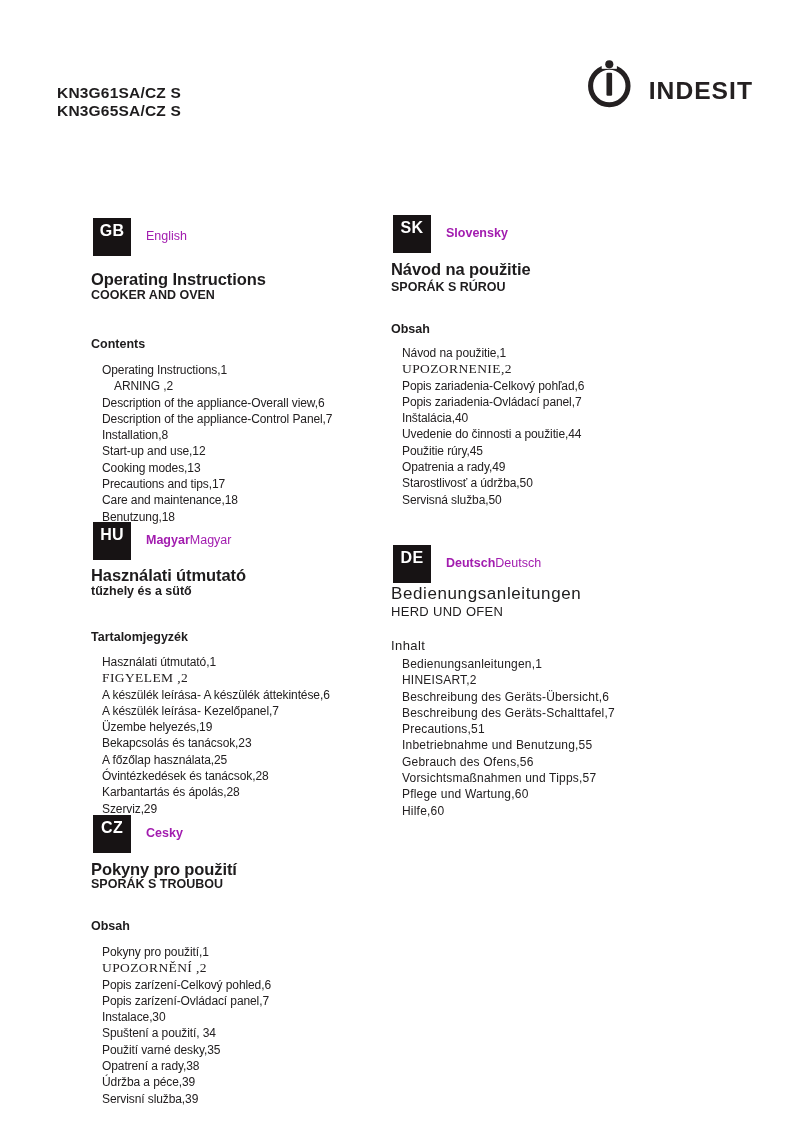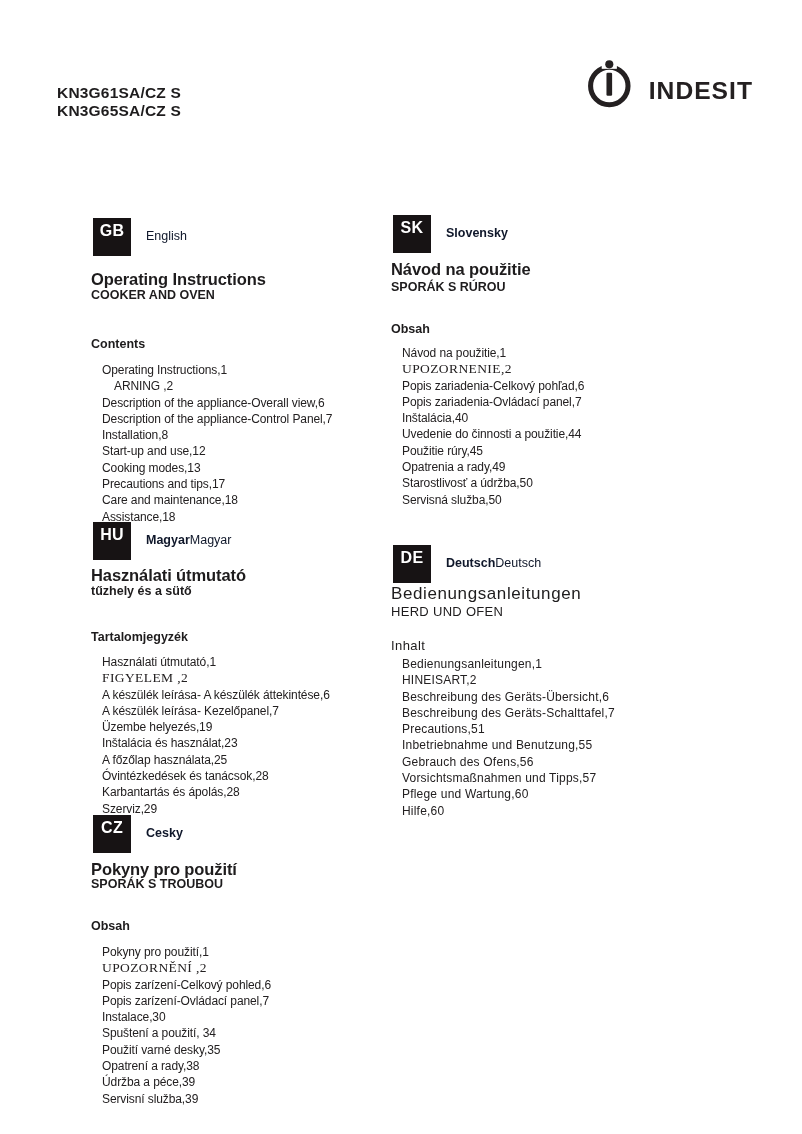--- a/index.html
+++ b/index.html
@@ -15,21 +15,21 @@
   }
   .logo{position:absolute;left:584px;top:56px;width:172px;height:56px;}
   
   .lang-section{position:absolute;width:312px;}
   .badge{
     position:absolute;left:2px;top:0;width:38px;height:38px;background:#171314;
     color:#ffffff;display:flex;align-items:flex-end;justify-content:center;
     font-weight:bold;font-size:16px;padding-bottom:16px;box-sizing:border-box;
     letter-spacing:.3px;
   }
-  .lang-label{position:absolute;left:55px;top:11px;font-size:12.5px;color:#0f172a;white-space:nowrap;}
+  .lang-label{position:absolute;left:55px;top:11px;font-size:12.5px;color:#a21caf;white-space:nowrap;}
   .lang-label b{font-weight:bold;}
   .sec-title{position:absolute;left:0;margin:0;font-size:16.5px;font-weight:bold;letter-spacing:-.1px;white-space:nowrap;}
   .sec-subtitle{position:absolute;left:0;font-size:12.5px;font-weight:bold;white-space:nowrap;}
   .sec-heading{position:absolute;left:0;font-size:12.5px;font-weight:bold;white-space:nowrap;margin-top:18px;}
   .toc{
     position:absolute;left:0;margin:11px;padding:0;list-style:none;
     font-size:12px;line-height:16.3px;letter-spacing:-.1px;white-space:nowrap;color:#232021;
   }
   .toc li.indent{padding-left:12px;}
   .toc li.serif{font-family:"Liberation Serif",serif;font-size:13.5px;letter-spacing:.4px;}
@@ -74,21 +74,21 @@
     <ul class="toc">
       <li>Operating Instructions,1</li>
       <li class="indent">ARNING ,2</li>
       <li>Description of the appliance-Overall view,6</li>
       <li>Description of the appliance-Control Panel,7</li>
       <li>Installation,8</li>
       <li>Start-up and use,12</li>
       <li>Cooking modes,13</li>
       <li>Precautions and tips,17</li>
       <li>Care and maintenance,18</li>
-      <li>Assistance,18</li>
+      <li>Benutzung,18</li>
     </ul>
   </section>
 
   <section class="lang-section sec-sk" style="left:391px;top:215px;">
     <div class="badge">
       <span>SK</span>
     </div>
     <div class="lang-label"><b>Slovensky</b><span></span></div>
     <h2 class="sec-title">Návod na použitie</h2>
     <div class="sec-subtitle">SPORÁK S RÚROU</div>
@@ -114,21 +114,21 @@
     <div class="lang-label"><b>Magyar</b><span>Magyar</span></div>
     <h2 class="sec-title">Használati útmutató</h2>
     <div class="sec-subtitle">tűzhely és a sütő</div>
     <div class="sec-heading">Tartalomjegyzék</div>
     <ul class="toc">
       <li>Használati útmutató,1</li>
       <li class="serif">FIGYELEM ,2</li>
       <li>A készülék leírása- A készülék áttekintése,6</li>
       <li>A készülék leírása- Kezelőpanel,7</li>
       <li>Üzembe helyezés,19</li>
-      <li>Inštalácia és használat,23</li>
+      <li>Bekapcsolás és tanácsok,23</li>
       <li>A főzőlap használata,25</li>
       <li>Óvintézkedések és tanácsok,28</li>
       <li>Karbantartás és ápolás,28</li>
       <li>Szerviz,29</li>
     </ul>
   </section>
 
   <section class="lang-section sec-de" style="left:391px;top:545px;">
     <div class="badge">
       <span>DE</span>

